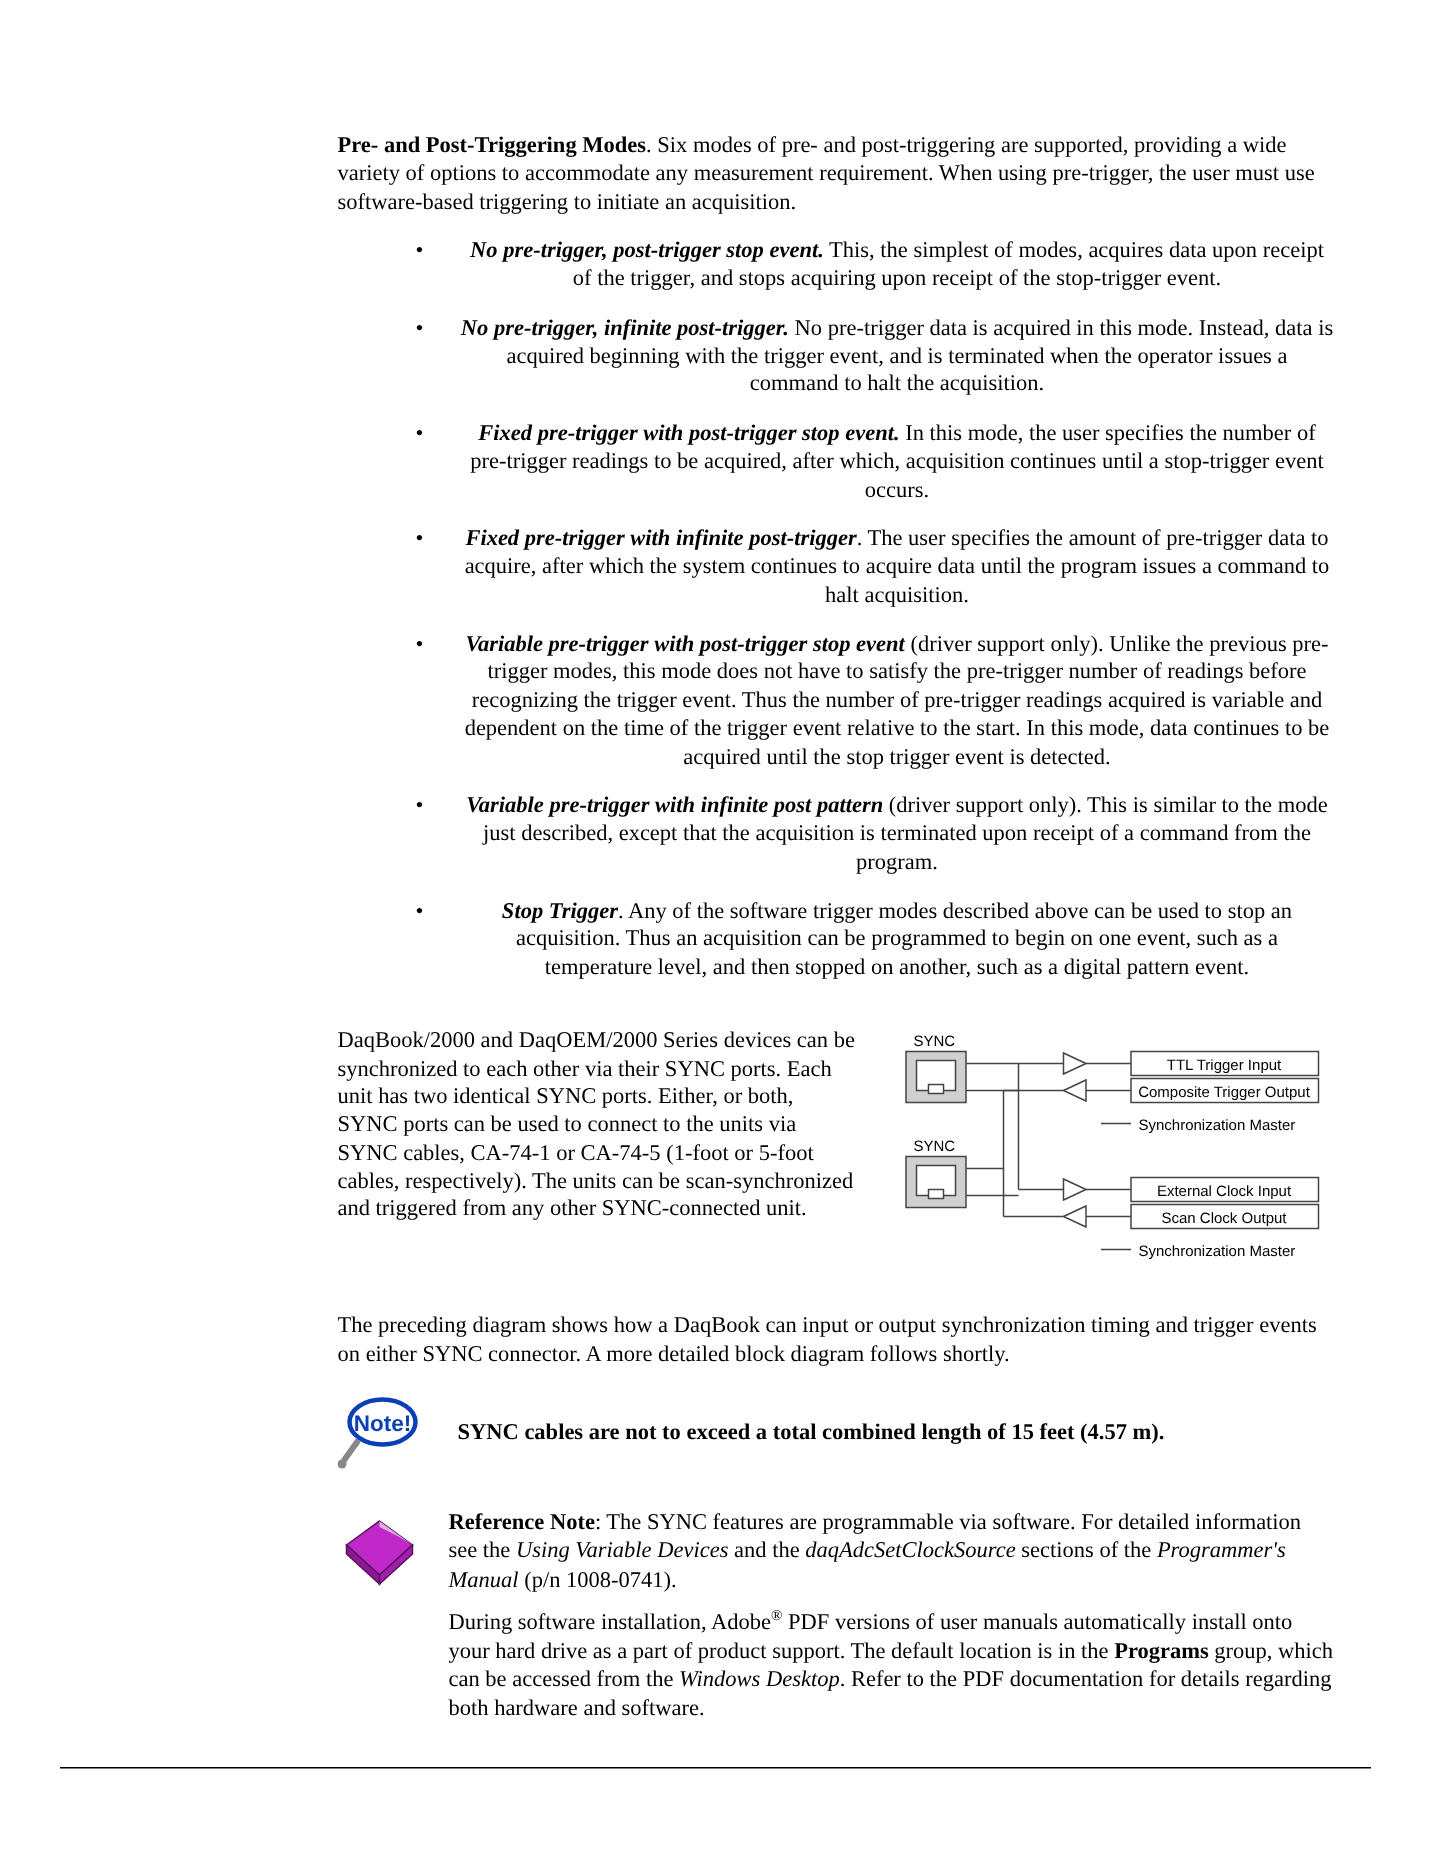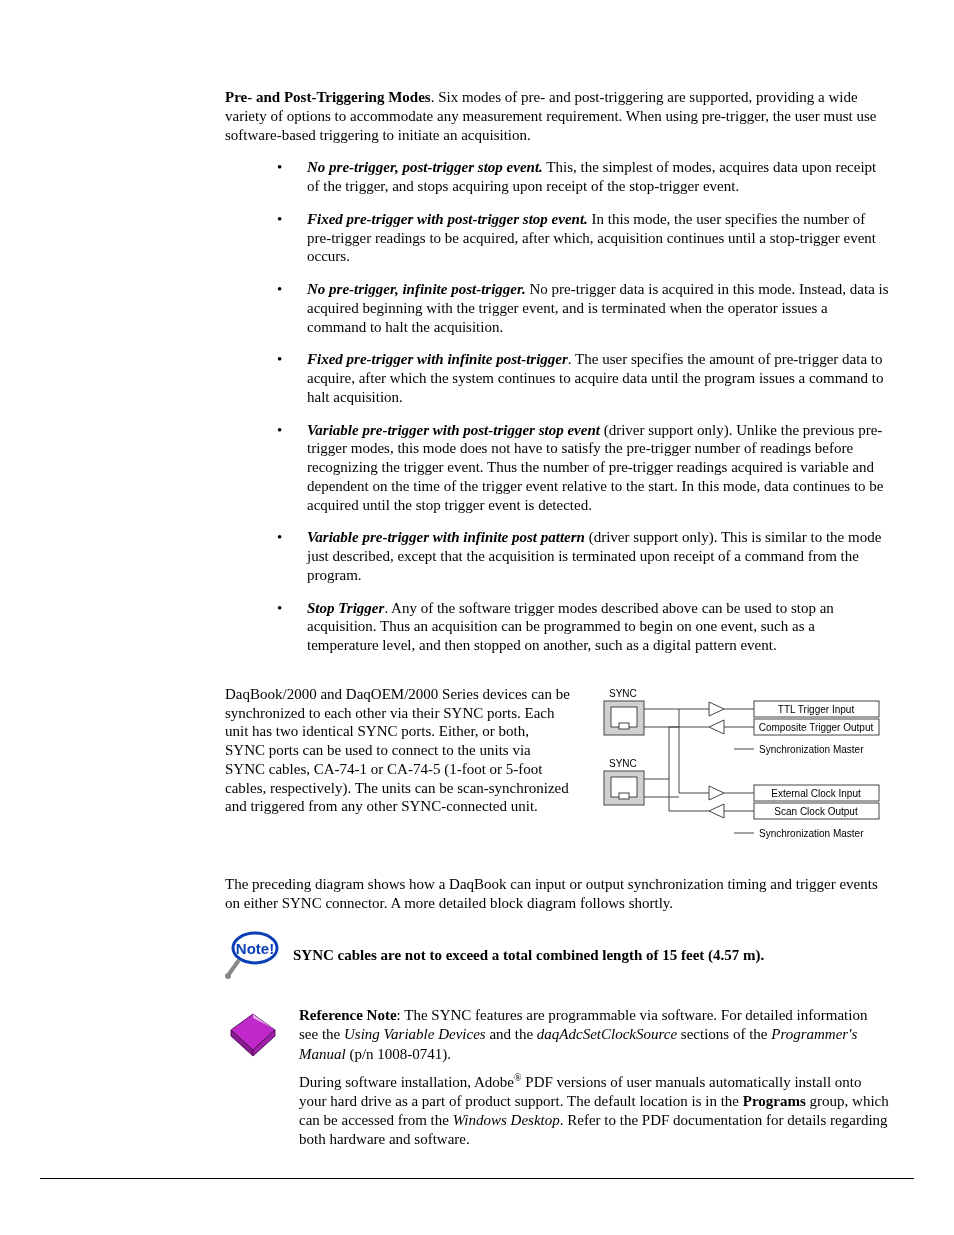--- a/index.html
+++ b/index.html
@@ -21,20 +21,21 @@
   }
   .intro {
     margin-bottom: 14px;
     line-height: 1.25;
   }
   .intro b { font-weight: bold; }
   ul.modes {
     list-style: none;
     padding: 0;
     margin: 0 0 10px 0;
+    text-align: center;
   }
   ul.modes > li {
     position: relative;
     padding-left: 82px;
     margin-bottom: 14px;
     line-height: 1.25;
   }
   ul.modes > li::before {
     content: "•";
     position: absolute;
@@ -61,21 +62,21 @@
     flex: 0 0 auto;
   }
   .sync-diagram svg { display: block; }
   .after-diagram {
     line-height: 1.25;
     margin-bottom: 18px;
   }
   .note-row {
     display: flex;
     align-items: center;
-    gap: 12px;
+    gap: 24px;
     margin-bottom: 26px;
   }
   .note-icon svg { display: block; }
   .note-text { font-weight: bold; text-align: center; }
   .ref-row {
     display: flex;
     align-items: flex-start;
     gap: 18px;
     margin-bottom: 10px;
   }
@@ -95,22 +96,22 @@
 
 <div class="page">
   <div class="content">
 
     <p class="intro">
       <b>Pre- and Post-Triggering Modes</b><span>. Six modes of pre- and post-triggering are supported, providing a wide variety of options to accommodate any measurement requirement. When using pre-trigger, the user must use software-based triggering to initiate an acquisition.</span>
     </p>
 
     <ul class="modes">
       <li><span class="mode-name">No pre-trigger, post-trigger stop event.</span><span> This, the simplest of modes, acquires data upon receipt of the trigger, and stops acquiring upon receipt of the stop-trigger event.</span></li>
+      <li><span class="mode-name">No pre-trigger, infinite post-trigger.</span><span> No pre-trigger data is acquired in this mode. Instead, data is acquired beginning with the trigger event, and is terminated when the operator issues a command to halt the acquisition.</span></li>
       <li><span class="mode-name">Fixed pre-trigger with post-trigger stop event.</span><span> In this mode, the user specifies the number of pre-trigger readings to be acquired, after which, acquisition continues until a stop-trigger event occurs.</span></li>
-      <li><span class="mode-name">No pre-trigger, infinite post-trigger.</span><span> No pre-trigger data is acquired in this mode. Instead, data is acquired beginning with the trigger event, and is terminated when the operator issues a command to halt the acquisition.</span></li>
       <li><span class="mode-name">Fixed pre-trigger with infinite post-trigger</span><span>. The user specifies the amount of pre-trigger data to acquire, after which the system continues to acquire data until the program issues a command to halt acquisition.</span></li>
       <li><span class="mode-name">Variable pre-trigger with post-trigger stop event</span><span> (driver support only). Unlike the previous pre-trigger modes, this mode does not have to satisfy the pre-trigger number of readings before recognizing the trigger event. Thus the number of pre-trigger readings acquired is variable and dependent on the time of the trigger event relative to the start. In this mode, data continues to be acquired until the stop trigger event is detected.</span></li>
       <li><span class="mode-name">Variable pre-trigger with infinite post pattern</span><span> (driver support only).  This is similar to the mode just described, except that the acquisition is terminated upon receipt of a command from the program.</span></li>
       <li><span class="mode-name">Stop Trigger</span><span>. Any of the software trigger modes described above can be used to stop an acquisition. Thus an acquisition can be programmed to begin on one event, such as a temperature level, and then stopped on another, such as a digital pattern event.</span></li>
     </ul>
 
     <div class="sync-wrap">
       <div class="sync-para">DaqBook/2000 and DaqOEM/2000 Series devices can be synchronized to each other via their SYNC ports. Each unit has two identical SYNC ports.  Either, or both, SYNC ports can be used to connect to the units via SYNC cables, CA-74-1 or CA-74-5 (1-foot or 5-foot cables, respectively).   The units can be scan-synchronized and triggered from any other SYNC-connected unit.</div>
       <div class="sync-diagram">
         <svg width="300" height="170" viewBox="0 0 300 170">

